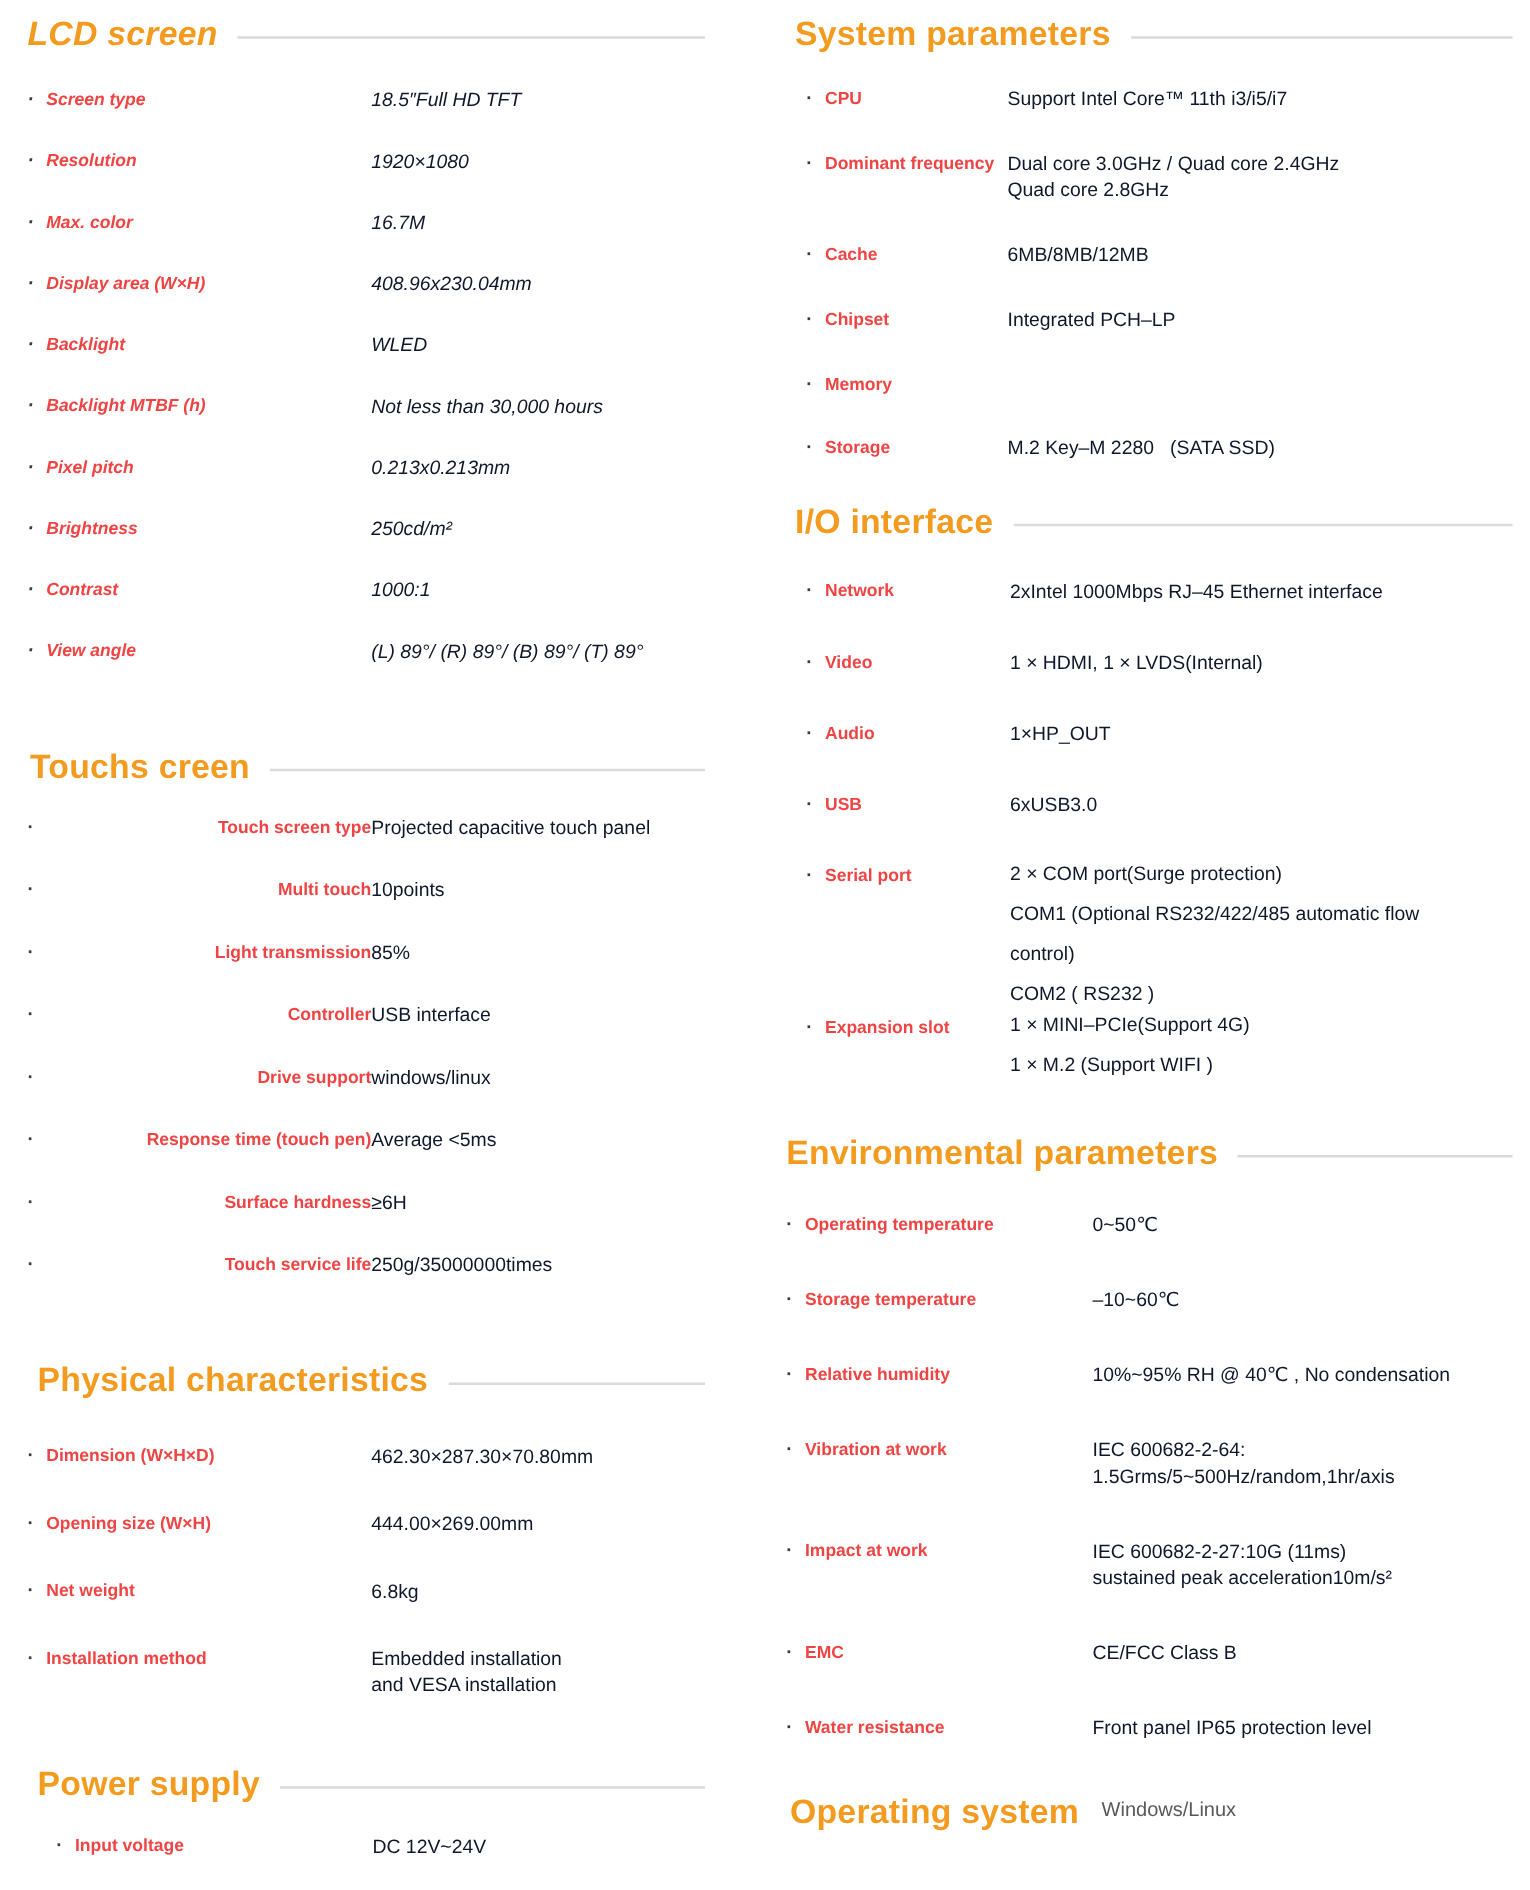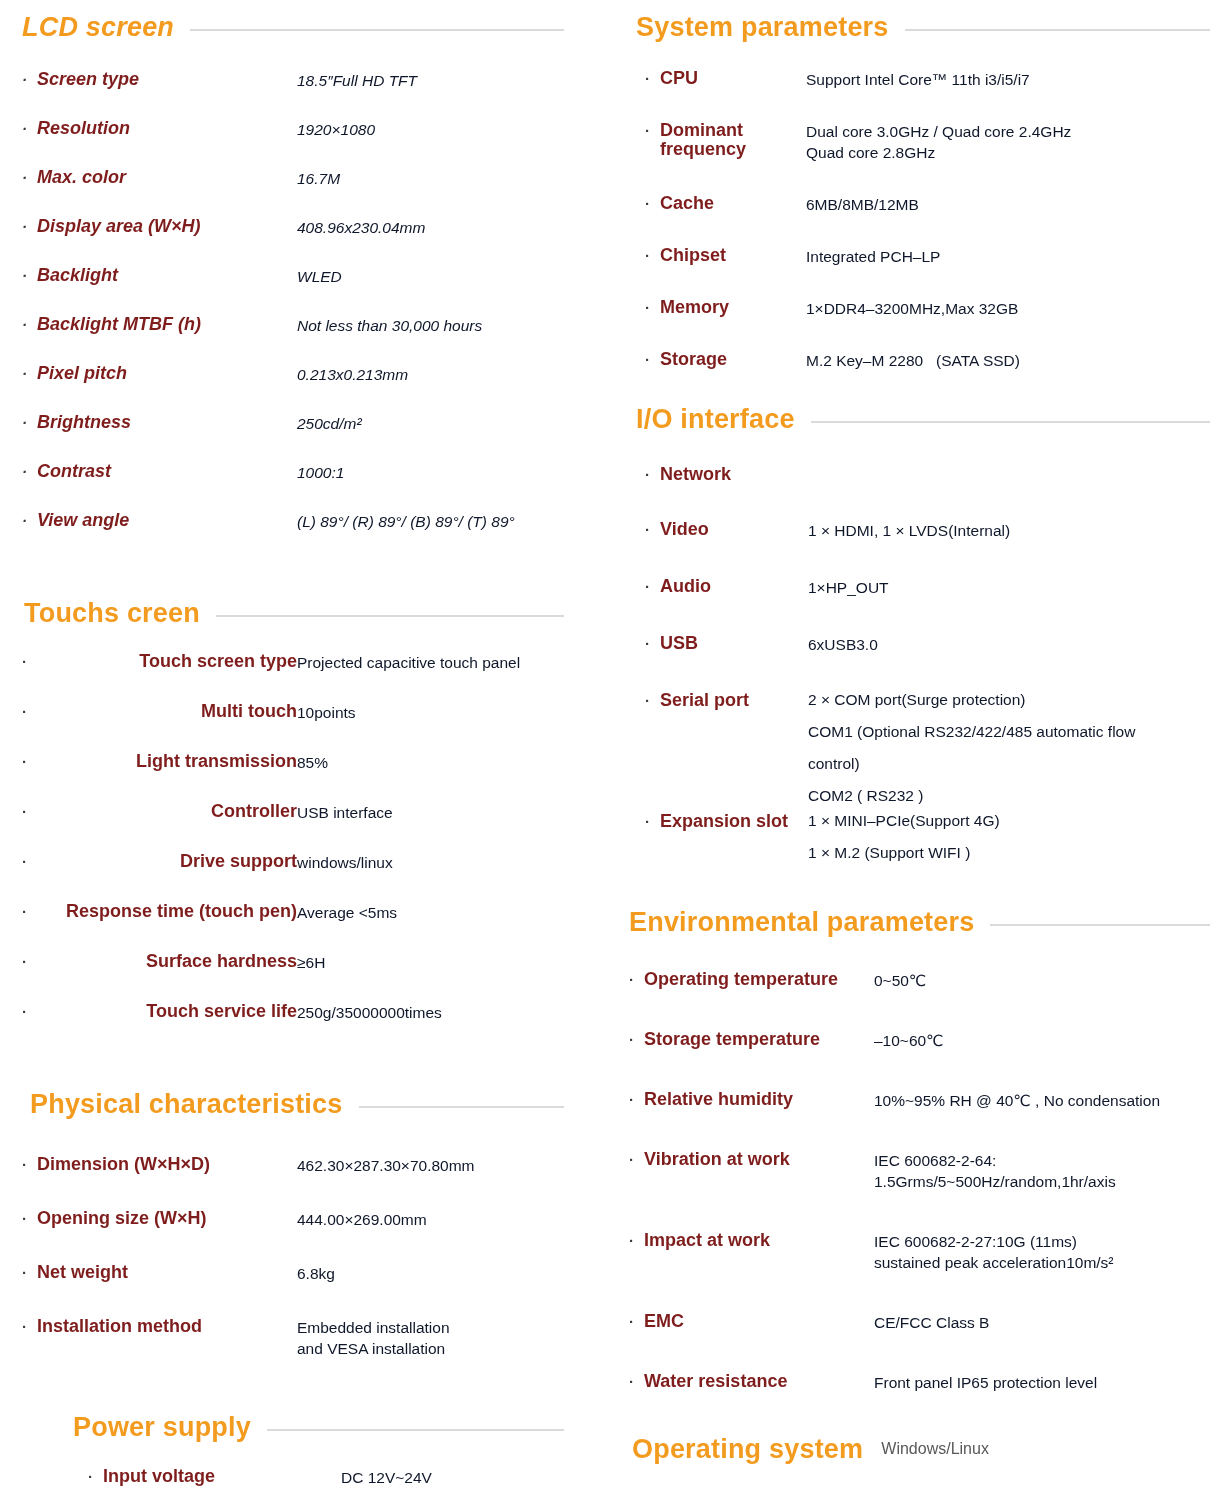--- a/index.html
+++ b/index.html
@@ -16,42 +16,42 @@
   .section-header { display:flex; align-items:center; }
   .section-title {
     margin:0; color:#F39B1F; font-size:27px; line-height:34px;
     font-weight:700; white-space:nowrap; letter-spacing:0.2px;
   }
   .header-line { flex:1; height:2px; background:#dadada; margin-left:16px; margin-top:5px; }
 
   .rows { display:block; }
   .row { display:flex; align-items:flex-start; }
   .bullet { flex:none; width:15px; font-size:15px; line-height:19px; font-weight:700; color:#3c3c3c; }
-  .label  { flex:none; font-size:18px; line-height:19px; font-weight:700; color:#7f1d1d; }
+  .label  { flex:none; font-size:14px; line-height:19px; font-weight:700; color:#ef4444; }
   .value  { flex:1; font-size:15.5px; line-height:21px; font-weight:400; color:#0f172a; white-space:pre-wrap; }
 
   
   .sec-lcd   { margin-top:10px;font-style:italic; }
   .sec-lcd   .rows { margin-top:26px; }
   .sec-lcd   .row { margin-bottom:28px; }
   .sec-lcd   .label { width:260px; }
 
   .sec-touch { margin-top:64px; }
   .sec-touch .section-title { margin-left:2px; }
   .sec-touch .rows { margin-top:22px; }
   .sec-touch .row { margin-bottom:29px; }
   .sec-touch .label { width:260px;text-align:right; }
 
   .sec-phys  { margin-top:64px; }
   .sec-phys  .section-title { margin-left:8px; }
   .sec-phys  .rows { margin-top:34px; }
   .sec-phys  .row { margin-bottom:33px; }
   .sec-phys  .label { width:260px; }
 
-  .sec-power { margin-top:51px;margin-left:43px; }
+  .sec-power { margin-top:51px; }
   .sec-power .section-title { margin-left:8px; }
   .sec-power .rows { margin-top:23px; margin-left:23px; }
   .sec-power .row { margin-bottom:27px; }
   .sec-power .label { width:238px; }
 
   
   .sec-system { margin-top:10px; }
   .sec-system .rows { margin-top:25px; margin-left:9px; }
   .sec-system .row { margin-bottom:31px; }
   .sec-system .label { width:146px; }
@@ -264,40 +264,40 @@
             <span class="value">6MB/8MB/12MB</span>
           </div>
           <div class="row">
             <span class="bullet">·</span>
             <span class="label">Chipset</span>
             <span class="value">Integrated PCH–LP</span>
           </div>
           <div class="row">
             <span class="bullet">·</span>
             <span class="label">Memory</span>
-            <span class="value">1×DDR4–3200MHz,Max 32GB</span>
           </div>
           <div class="row">
             <span class="bullet">·</span>
             <span class="label">Storage</span>
             <span class="value">M.2 Key–M 2280   (SATA SSD)</span>
           </div>
         </div>
     </section>
 
     <section class="sec-io">
       <div class="section-header">
         <h2 class="section-title">I/O interface</h2>
         <div class="header-line"></div>
       </div>
       <div class="rows">
 
       <div class="row">
             <span class="bullet">·</span>
             <span class="label">Network</span>
+            <span class="value">2xIntel 1000Mbps RJ–45 Ethernet interface</span>
           </div>
           <div class="row">
             <span class="bullet">·</span>
             <span class="label">Video</span>
             <span class="value">1 × HDMI, 1 × LVDS(Internal)</span>
           </div>
           <div class="row">
             <span class="bullet">·</span>
             <span class="label">Audio</span>
             <span class="value">1×HP_OUT</span>

